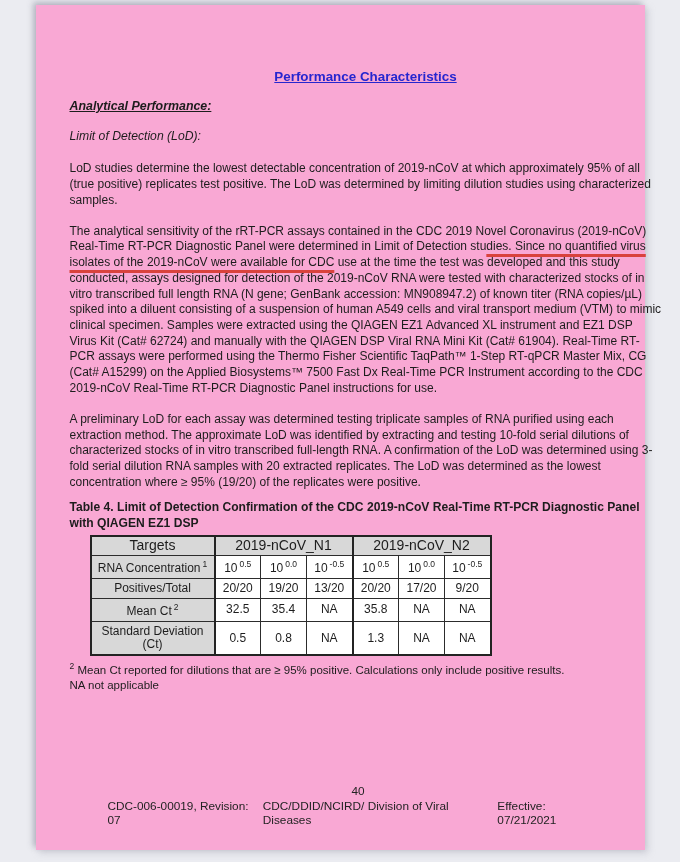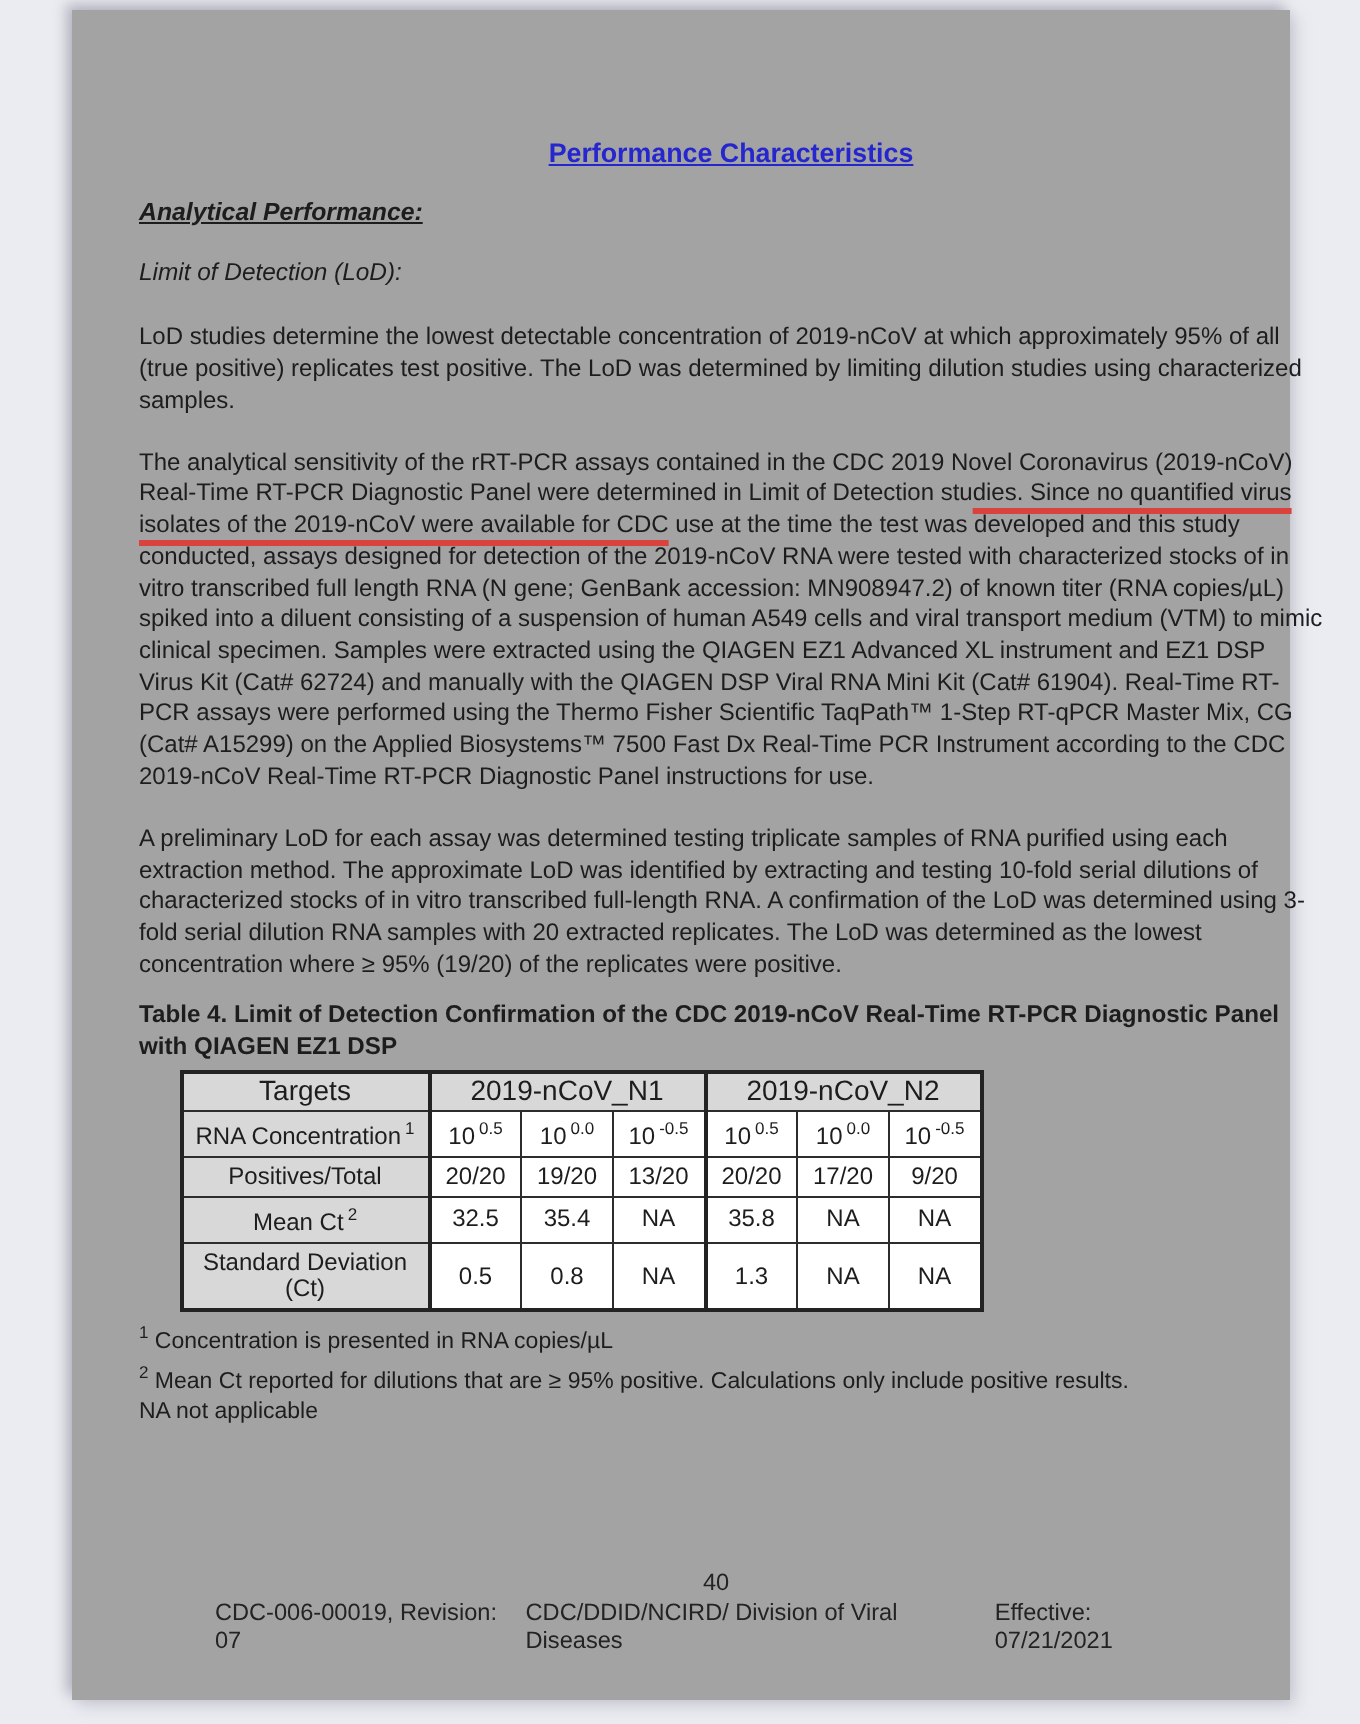--- a/index.html
+++ b/index.html
@@ -3,21 +3,21 @@
 <meta charset="utf-8">
 <style>
   * { margin:0; padding:0; box-sizing:border-box; }
   html,body { width:680px; background:#ebecf1; font-family:"Liberation Sans", sans-serif; }
   body { height:862px; overflow:hidden; }
 
   .page {
     position:relative;
     width:609px; height:845px;
     margin:5px auto 5px auto;
-    background:#a3a3a3;
+    background:#f9a8d4;
     box-shadow:-3px -3px 6px rgba(120,120,140,.45), 3px 3px 7px rgba(150,150,165,.35);
     color:#1d1d1d;
   }
 
   .content {
     position:absolute; left:34px; top:64px; width:592px;
     font-size:12px; line-height:15.7px;
   }
 
   .doc-title {
@@ -132,21 +132,20 @@
           <td class="datacol">0.8</td>
           <td class="datacol">NA</td>
           <td class="datacol grp">1.3</td>
           <td class="datacol">NA</td>
           <td class="datacol">NA</td>
         </tr>
       </tbody>
     </table>
 
     <div class="footnotes">
-      <div><sup>1</sup><span> Concentration is presented in RNA copies/µL</span></div>
       <div><sup>2</sup><span> Mean Ct reported for dilutions that are ≥ 95% positive. Calculations only include positive results.</span></div>
       <div>NA not applicable</div>
     </div>
 
   </div>
 
   <div class="page-footer">
     <div class="page-number">40</div>
     <div class="footer-row">
       <span>CDC-006-00019, Revision: 07</span>

